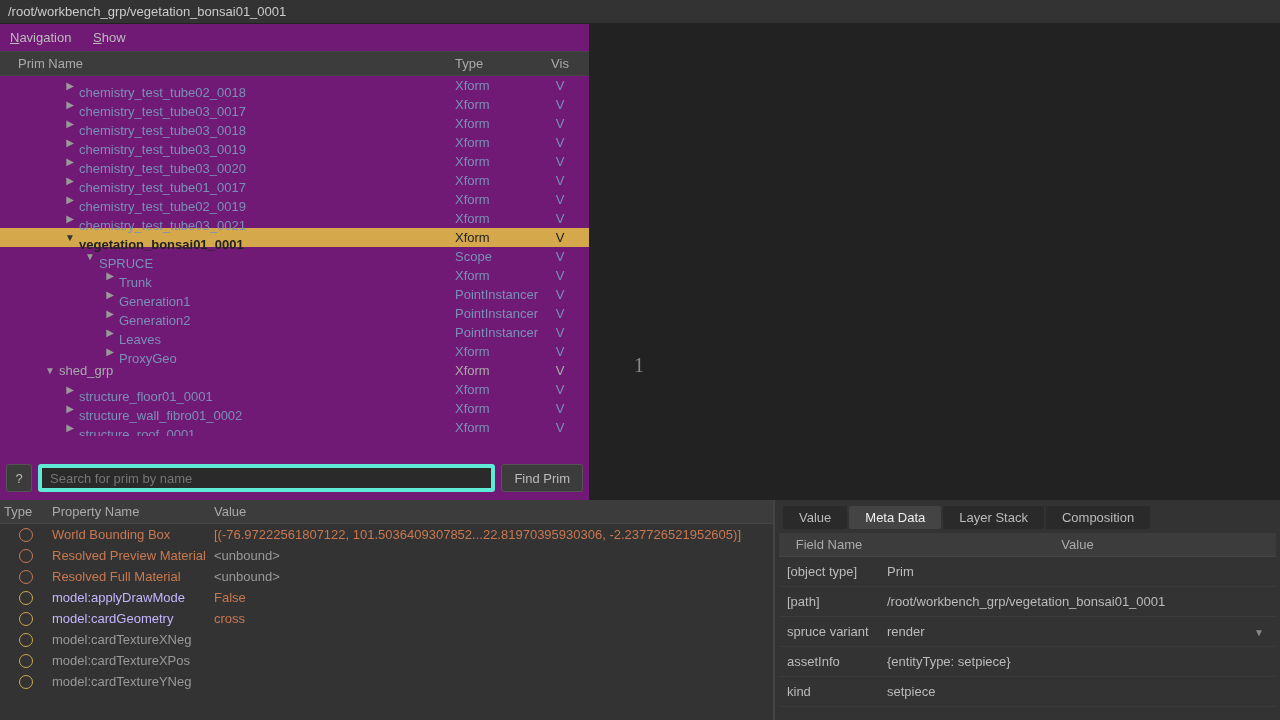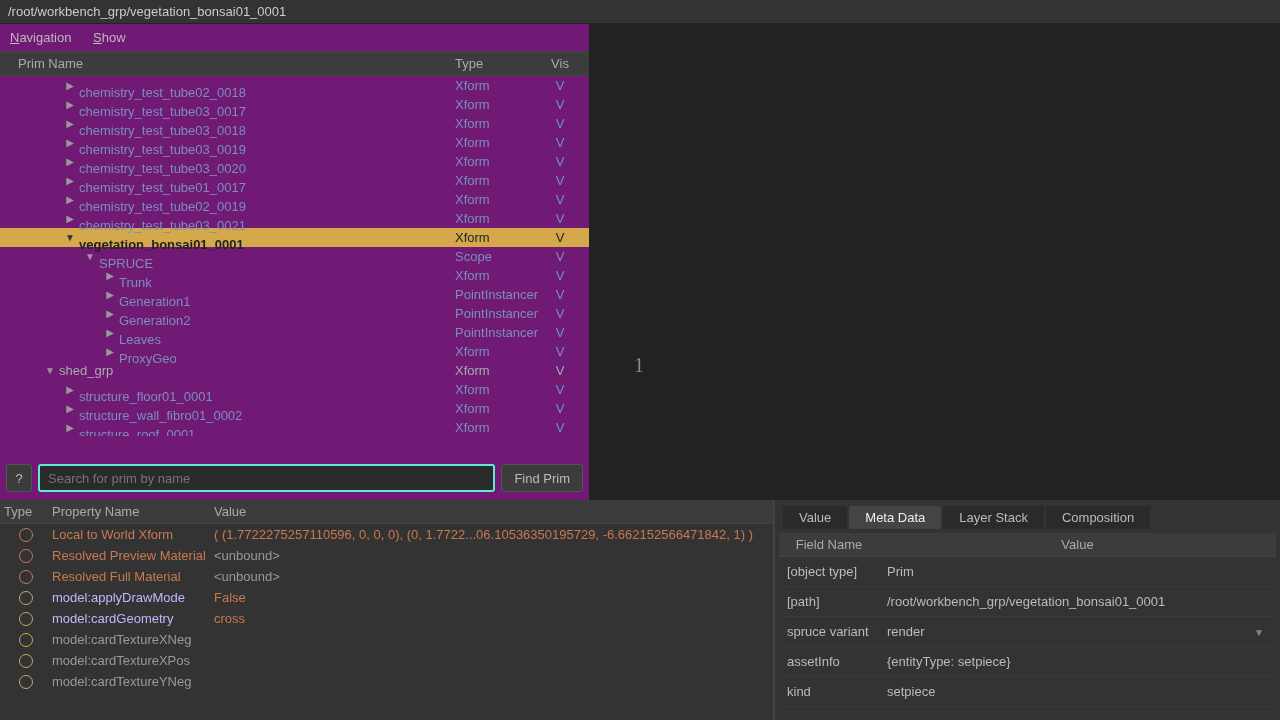--- a/index.html
+++ b/index.html
@@ -20,21 +20,21 @@
 .name-col { flex: 0 0 455px; display: flex; align-items: center; overflow: hidden; }
 .type-col { flex: 0 0 90px; color: #7a8fb8; }
 .vis-col { flex: 0 0 30px; text-align: center; color: #7a8fb8; }
 .arrow { width: 10px; display: inline-block; color: #999; font-size: 10px; text-align: center; }
 .tree-row.selected .arrow { color: #333; }
 .prim-link { color: #7a8fb8; margin-top: 14px; }
 .prim-plain { color: #aaa; }
 .tree-row.selected .prim-link, .tree-row.selected .prim-plain { color: #222; font-weight: bold; }
 .search-bar { position: absolute; bottom: 8px; left: 6px; right: 6px; display: flex; align-items: center; gap: 6px; }
 .help-btn { width: 26px; height: 28px; background: #3c3c3c; border: 1px solid #555; border-radius: 3px; color: #bbb; display: flex; align-items: center; justify-content: center; cursor: pointer; }
-.search-input { flex: 1; height: 28px; background: #2a2a2a; border: 2px solid #5eead4; border-radius: 3px; color: #bbb; padding: 0 8px; }
+.search-input { flex: 1; height: 28px; background: #2a2a2a; border: 4px solid #5eead4; border-radius: 3px; color: #bbb; padding: 0 8px; }
 .find-btn { height: 28px; padding: 0 12px; background: #3c3c3c; border: 1px solid #555; border-radius: 3px; color: #bbb; cursor: pointer; }
 .viewport { position: absolute; top: 24px; left: 590px; right: 0; height: 476px; background: #222; }
 .viewport-label { position: absolute; top: 330px; left: 44px; color: #888; font-size: 20px; font-family: serif; }
 .props-panel { position: absolute; top: 500px; left: 0; width: 775px; bottom: 0; background: #333; border-right: 1px solid #222; }
 .props-header { display: flex; background: #3c3c3c; padding: 4px 0; border-bottom: 1px solid #444; }
 .ph-type { flex: 0 0 52px; padding-left: 4px; color: #aaa; }
 .ph-name { flex: 0 0 162px; color: #aaa; }
 .ph-value { flex: 1; color: #aaa; }
 .props-body { }
 .prop-row { display: flex; align-items: center; height: 21px; }
@@ -244,22 +244,22 @@
   <div class="props-header">
     <div class="ph-type">Type</div>
     <div class="ph-name">Property Name</div>
     <div class="ph-value">Value</div>
   </div>
   <div class="props-body" id="props-body">
       <div class="prop-row">
         <div class="icon-cell">
           <span class="icon-c"></span>
         </div>
-        <div class="prop-name ">Local to World Xform</div>
-        <div class="prop-value ">( (1.7722275257110596, 0, 0, 0), (0, 1.7722...06.10536350195729, -6.662152566471842, 1) )</div>
+        <div class="prop-name ">World Bounding Box</div>
+        <div class="prop-value ">[(-76.97222561807122, 101.5036409307852...22.81970395930306, -2.237726521952605)]</div>
       </div>
       <div class="prop-row">
         <div class="icon-cell">
           <span class="icon-c"></span>
         </div>
         <div class="prop-name ">Resolved Preview Material</div>
         <div class="prop-value plain">&lt;unbound&gt;</div>
       </div>
       <div class="prop-row">
         <div class="icon-cell">

